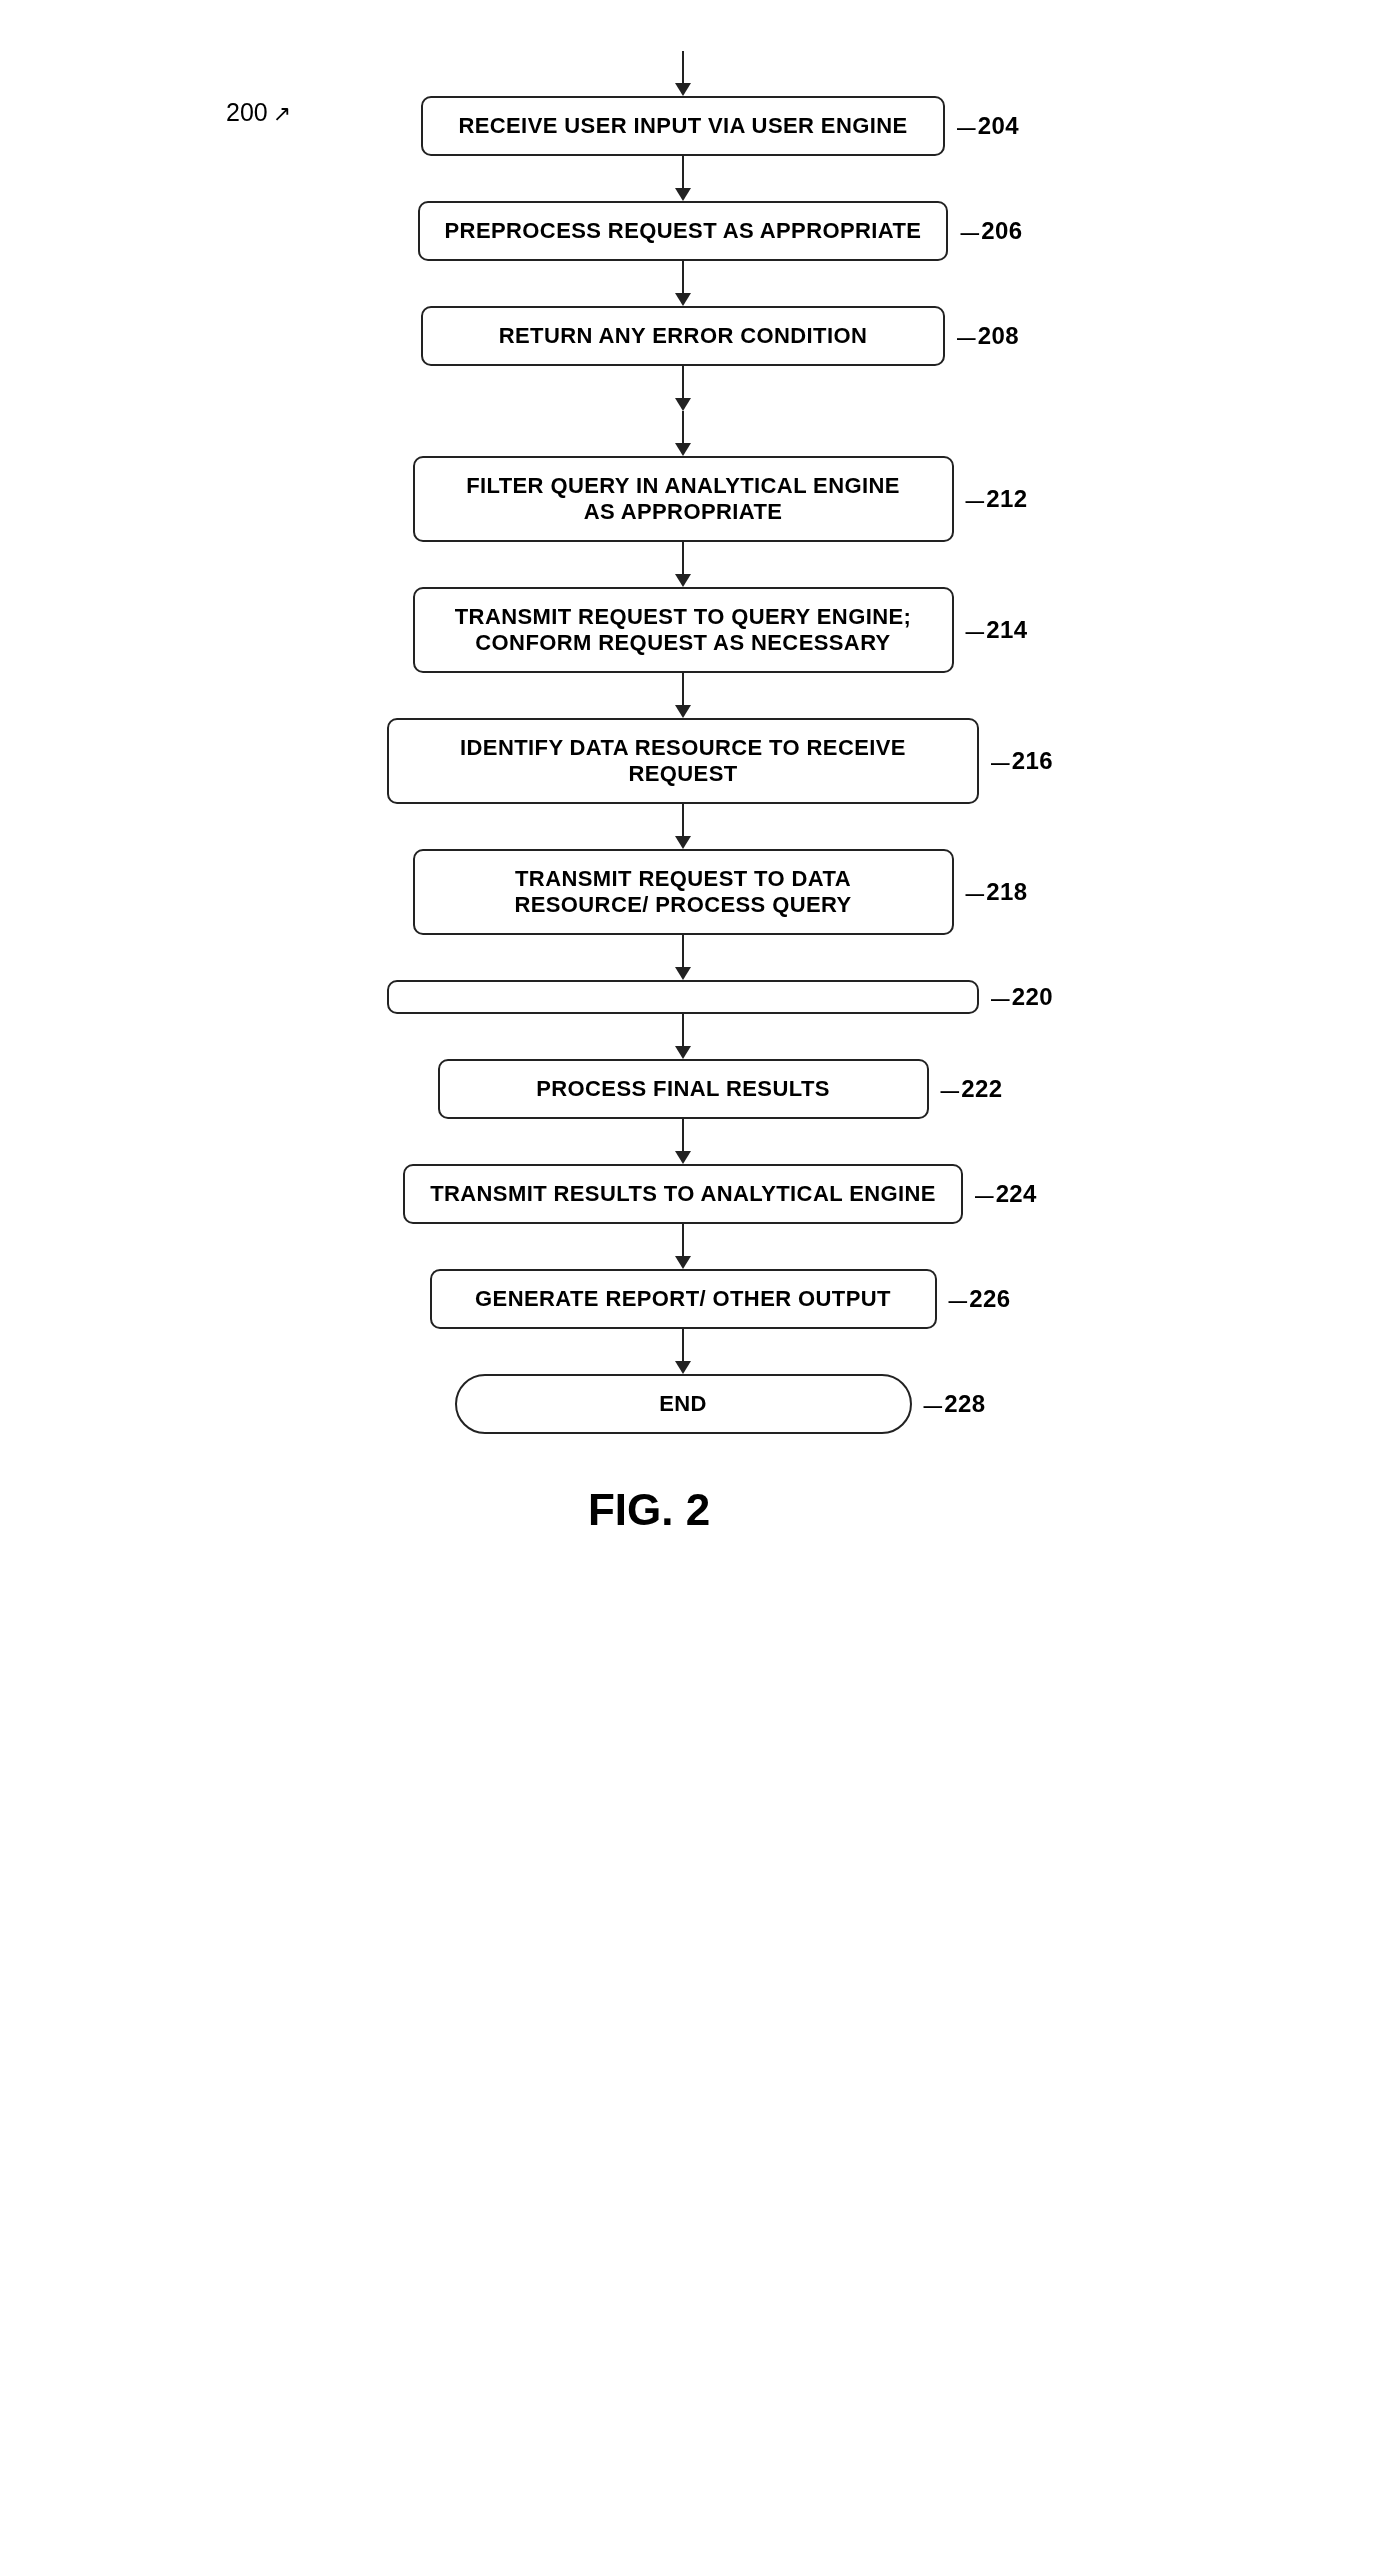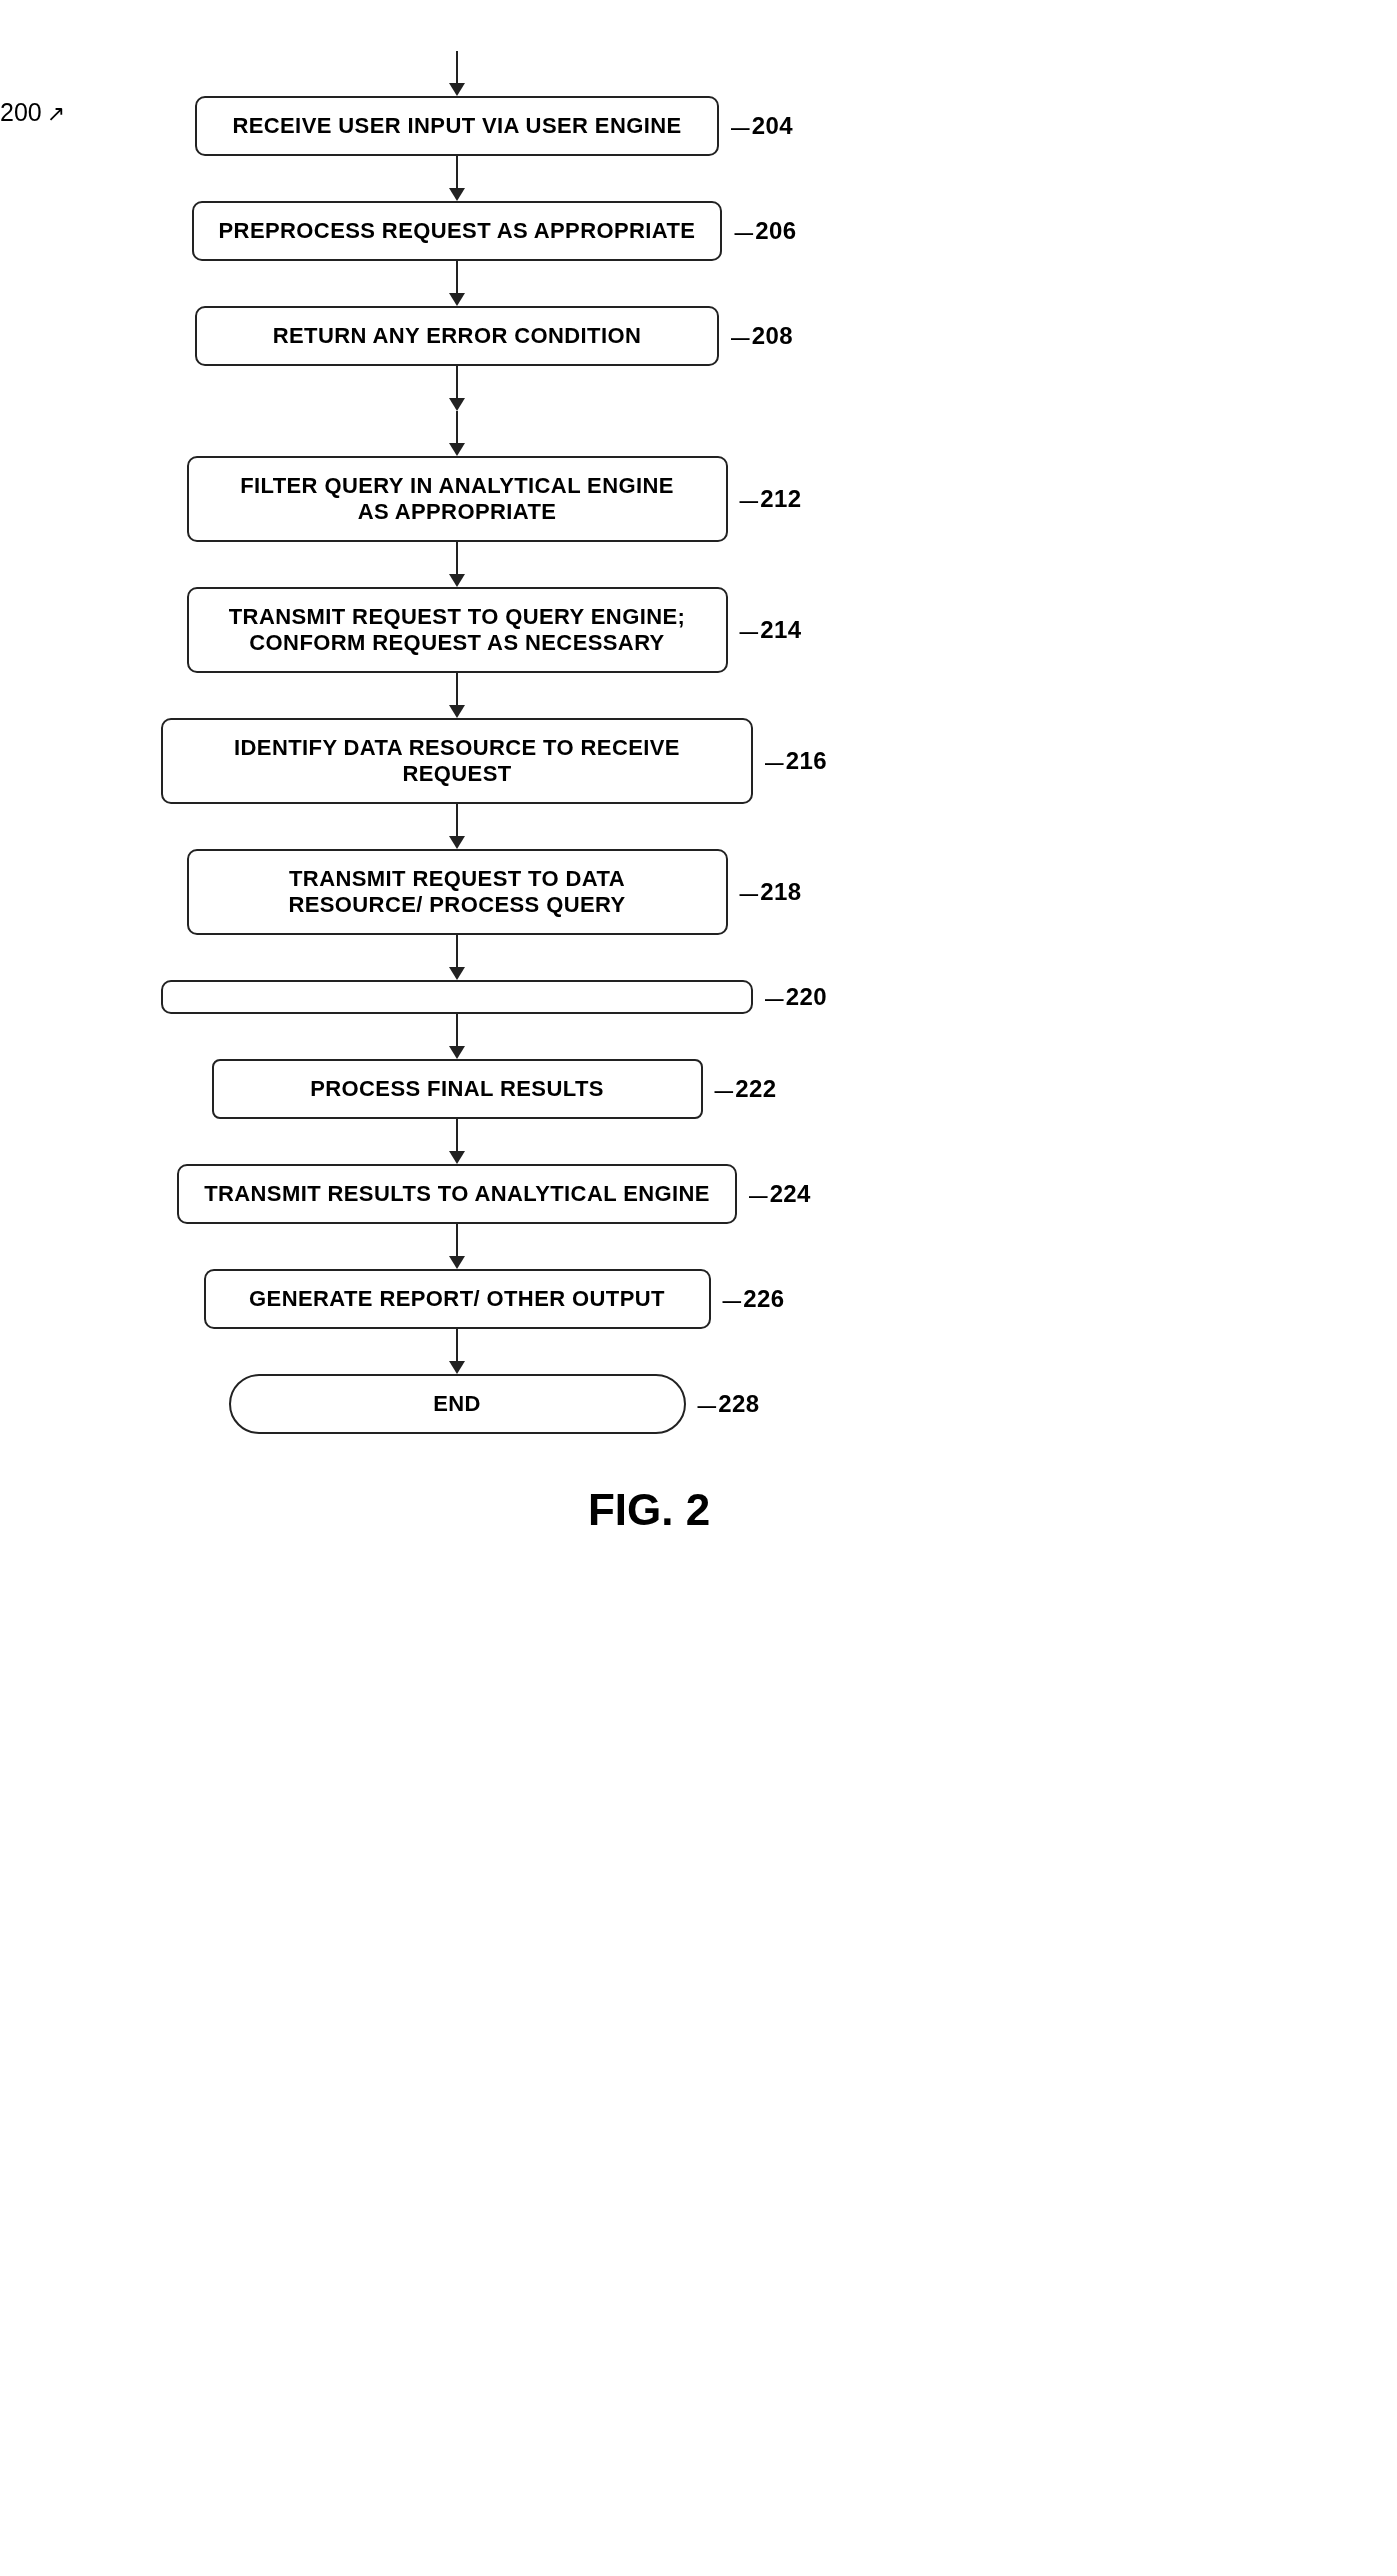--- a/index.html
+++ b/index.html
@@ -10,20 +10,21 @@
       min-height: 2576px;
       position: relative;
     }
     .page {
       width: 1298px;
       min-height: 2576px;
       background: #fff;
       position: relative;
       display: flex;
       flex-direction: column;
+      align-items: center;
     }
     .diagram-area {
       position: relative;
       width: 846px;
       margin-top: 51px;
     }
     .fig-label-area {
       margin-top: 51px;
       text-align: center;
       margin-bottom: 51px;
@@ -187,21 +188,21 @@
       <div class="node-wrapper">
         <div class="node rect" style="min-width:592px;">
           <span class="node-label">220</span>
         </div>
       </div>
 
       <div style="width:2.5px;background:#222;height:32px;margin:0 auto;"></div>
       <div class="connector-arrow"></div>
 
       <div class="node-wrapper">
-        <div class="node rect" style="min-width:491px;border-radius:8px;">
+        <div class="node rect" style="min-width:491px;">
           <span>PROCESS FINAL RESULTS</span>
           <span class="node-label">222</span>
         </div>
       </div>
 
       <div style="width:2.5px;background:#222;height:32px;margin:0 auto;"></div>
       <div class="connector-arrow"></div>
 
       <div class="node-wrapper">
         <div class="node rect" style="min-width:541px;">

